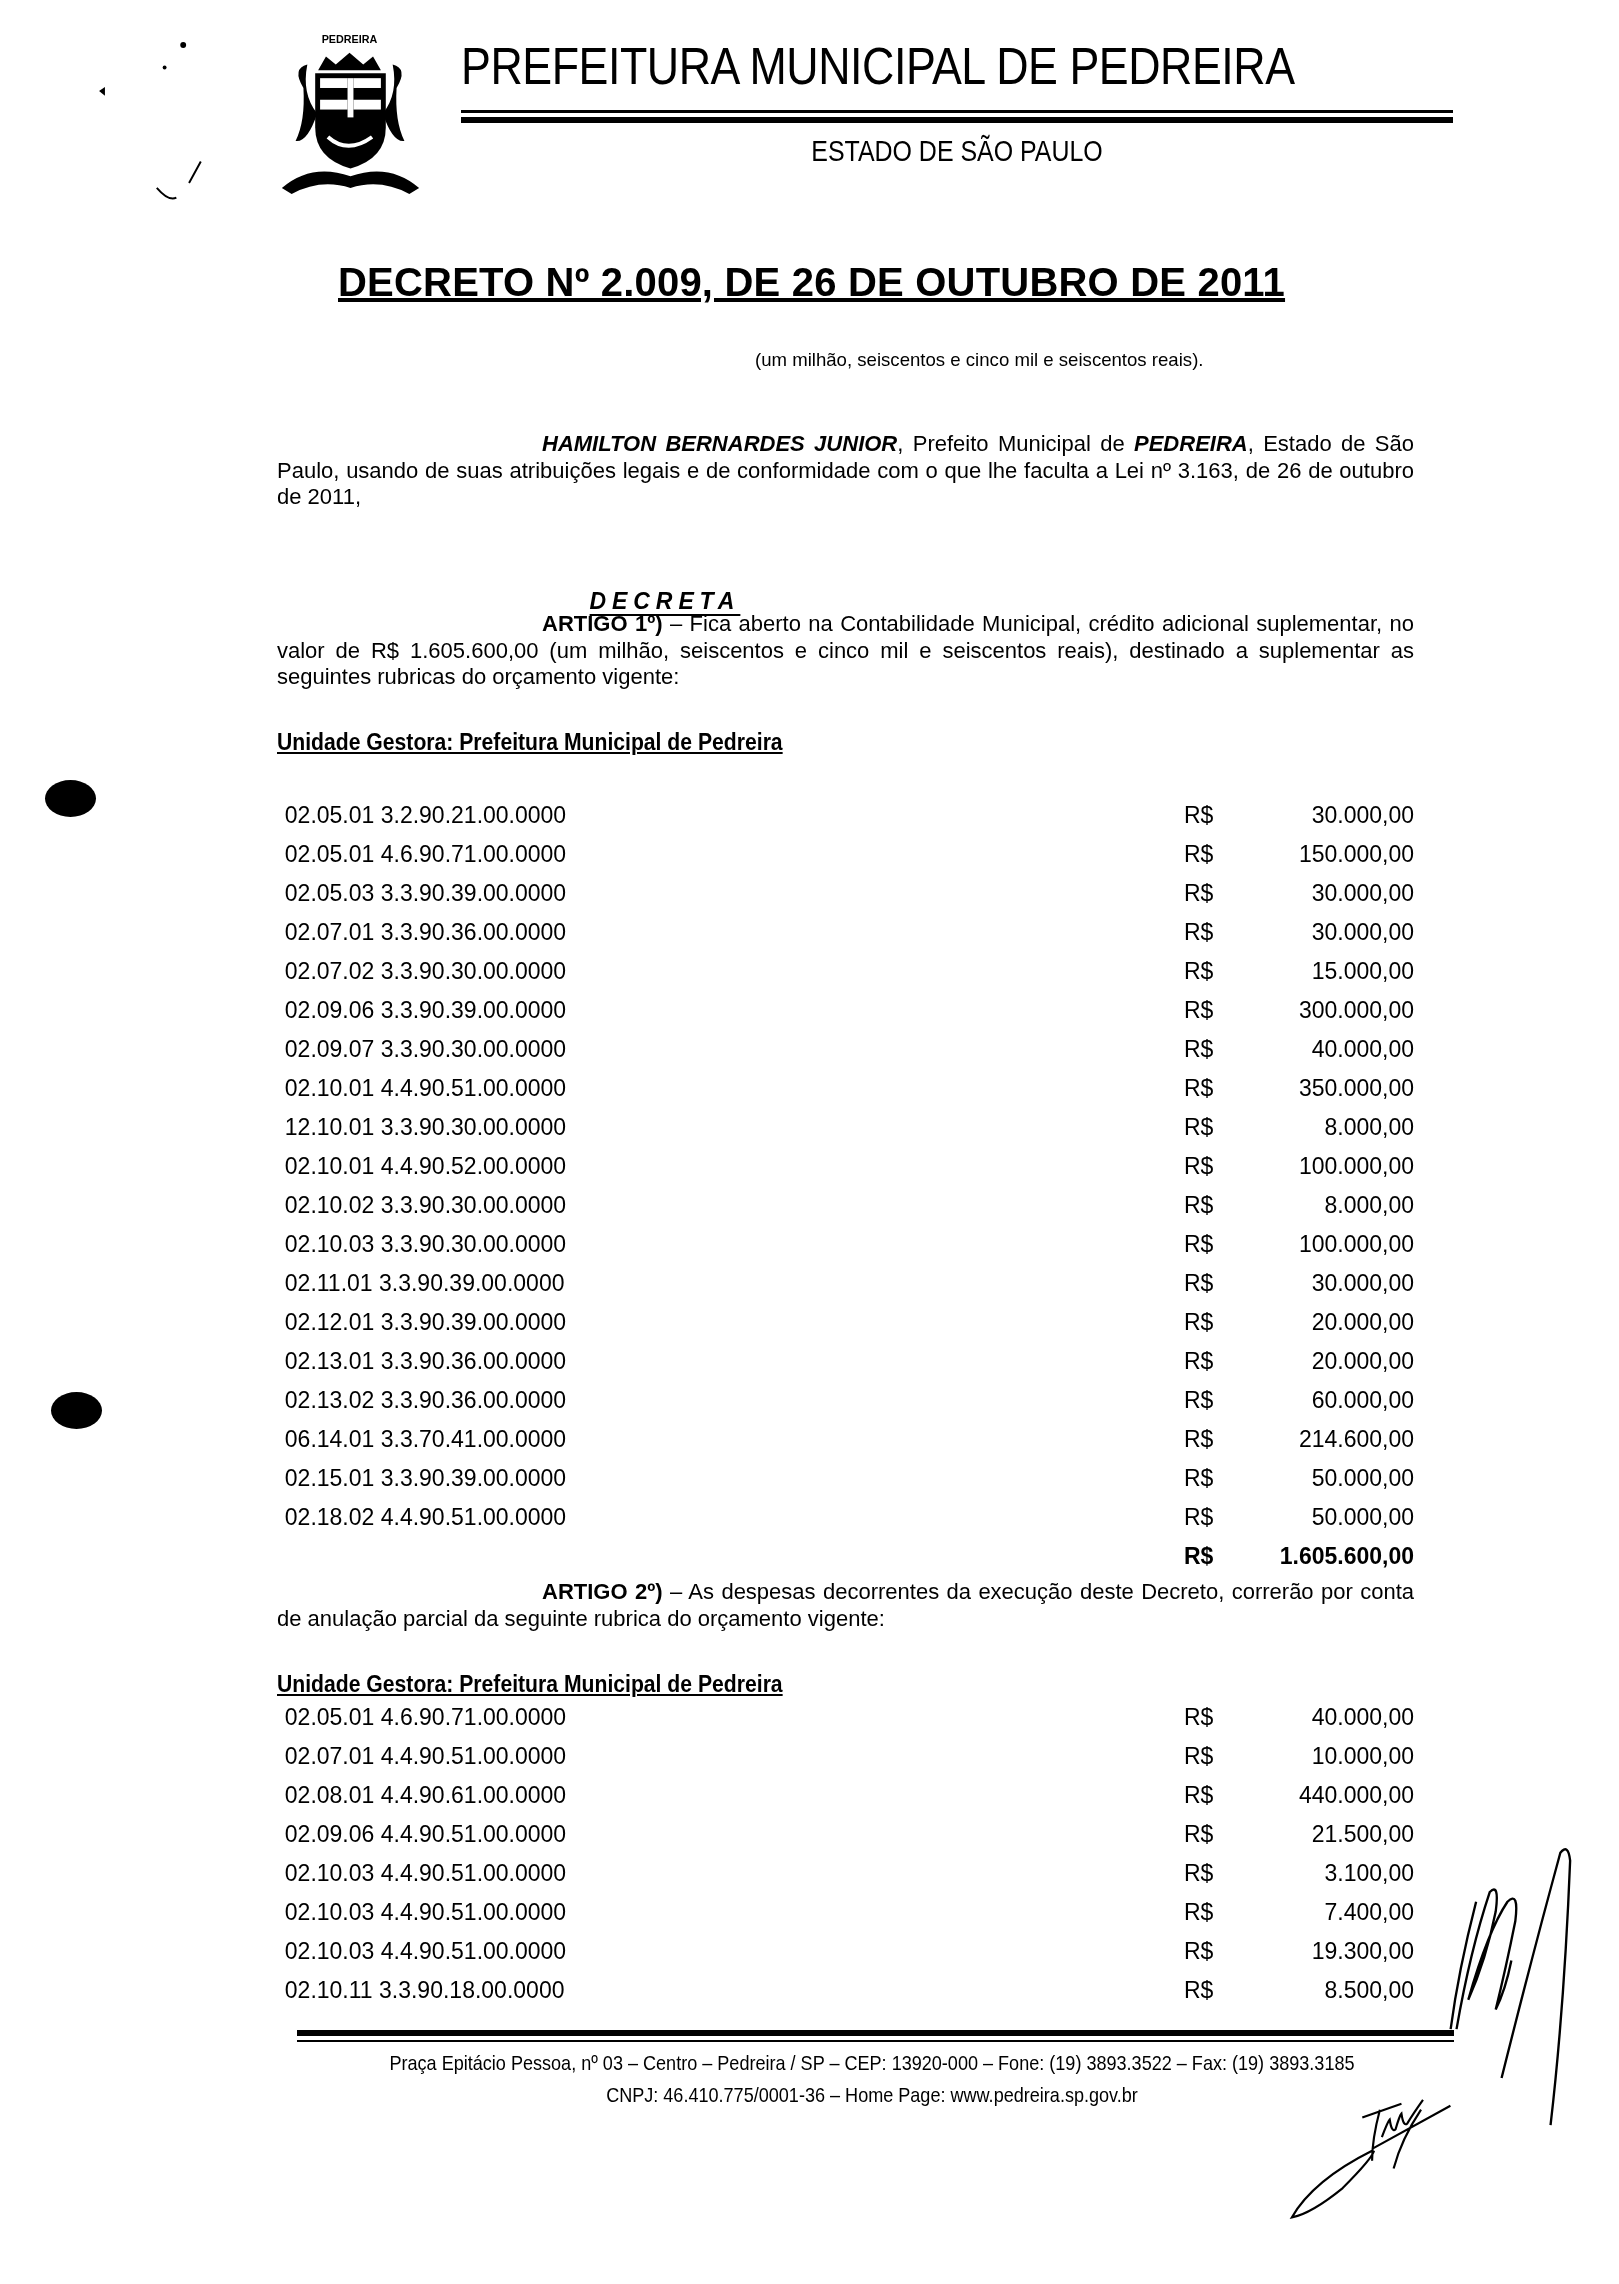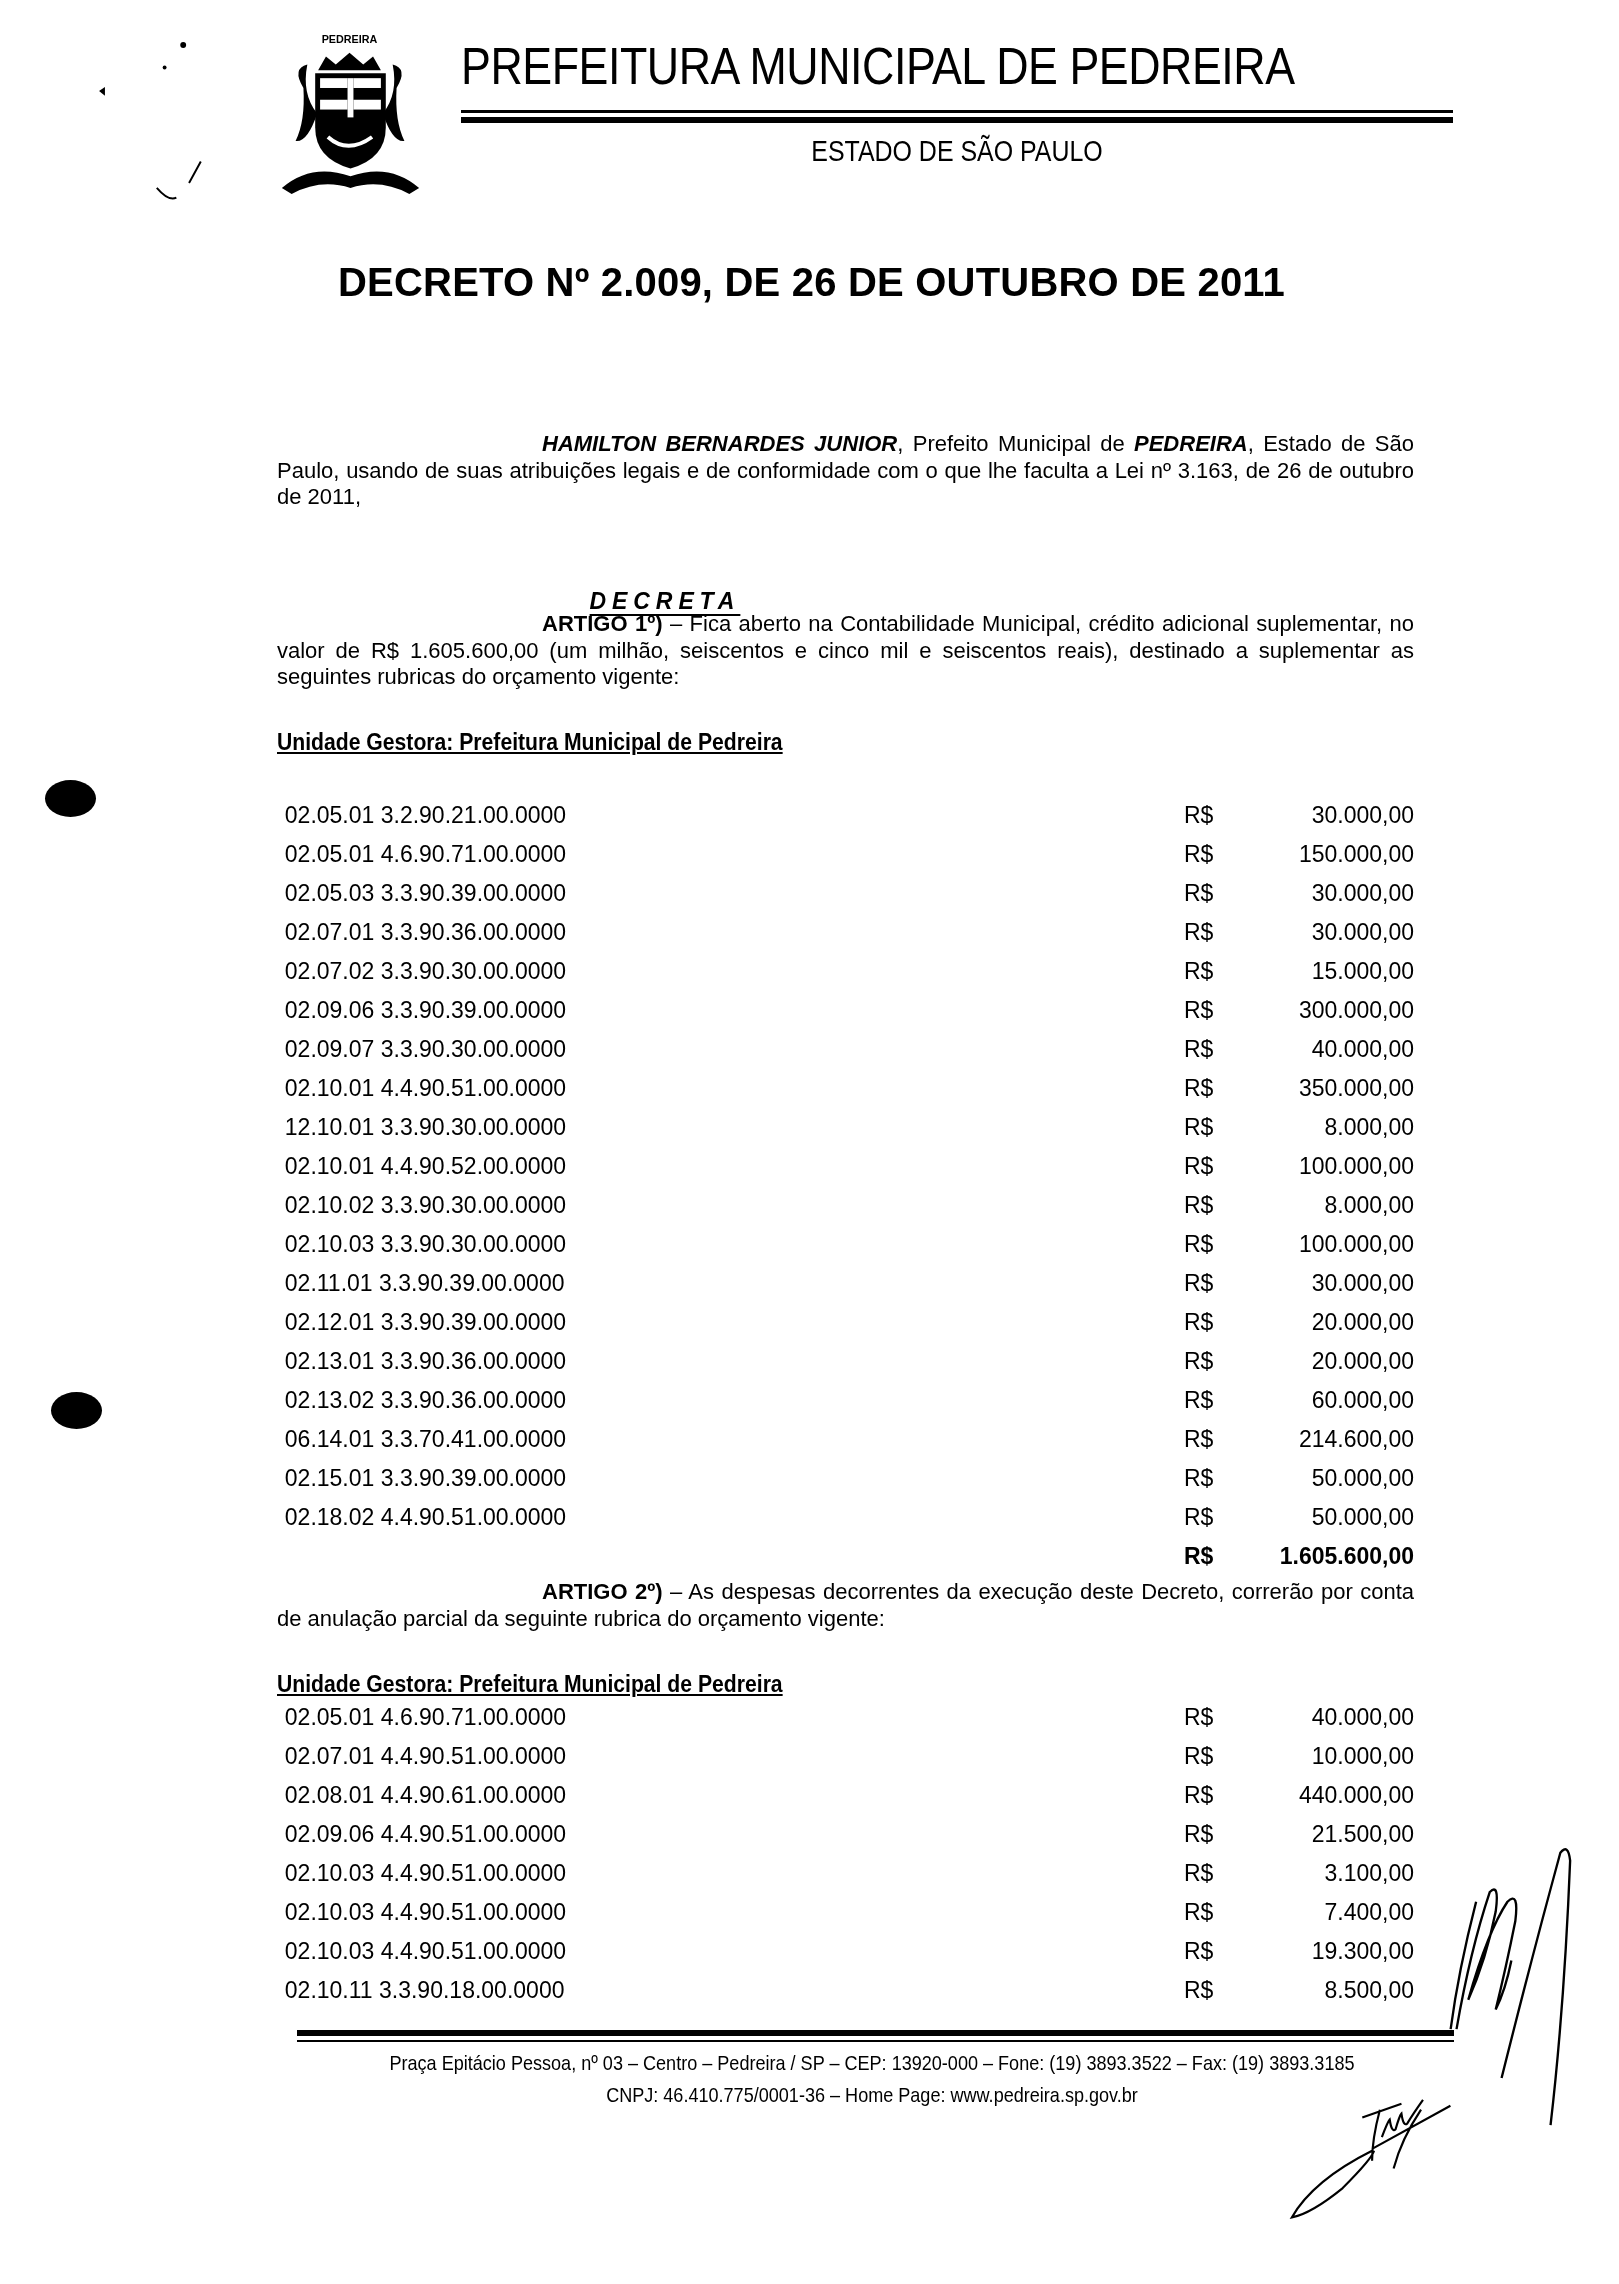--- a/index.html
+++ b/index.html
@@ -9,21 +9,21 @@
 
   
   #logo { left: 274px; top: 29px; width: 152px; height: 167px; }
   #org-name { left: 461px; top: 37px; font-size: 52px; line-height: 59px; letter-spacing: -0.5px;
               transform: scaleX(0.86); transform-origin: left top; white-space: nowrap; }
   #header-rule-thin { left: 461px; top: 110px; width: 992px; height: 2.9px; background: #000; }
   #header-rule-thick { left: 461px; top: 117px; width: 992px; height: 5.9px; background: #000; }
   #state-name { left: 461px; width: 992px; top: 135px; text-align: center; font-size: 29px;
                 transform: scaleX(0.86); transform-origin: center top; white-space: nowrap; }
 
-  #decree-title { left: 338px; top: 260px; font-size: 40px; font-weight: bold; white-space: nowrap; letter-spacing: 0.2px; }
+  #decree-title { left: 338px; top: 260px; font-size: 40px; font-weight: bold; white-space: nowrap; letter-spacing: 0.2px; text-decoration: underline; }
   #ementa { left: 755px; top: 348px; font-size: 18.6px; line-height: 23.5px; width: 686px; }
 
   .para { left: 277px; width: 1137px; font-size: 22px; line-height: 26.5px; text-align: justify; }
   .indent { display: inline-block; width: 265px; }
   #preamble { top: 431px; }
   #decreta { left: 0; width: 1330px; top: 588px; text-align: center; font-size: 23px; font-weight: bold;
              letter-spacing: 5.9px; font-style: italic; }
   #decreta span { text-decoration: underline; text-underline-offset: 4.9px; }
   #art1 { top: 611px; }
   #art2 { top: 1579px; }
@@ -83,20 +83,21 @@
   <path d="M125 60 q12 -20 -4 -24 q6 30 -10 50 q10 30 22 28 q-10 -20 -8 -54 z" fill="#000"></path>
   <path d="M8 162 q30 -26 70 -12 q40 -14 70 12 l-10 6 q-30 -16 -60 -6 q-30 -10 -60 6 z" fill="#000"></path>
 </svg>
 <div id="org-name" class="abs">PREFEITURA MUNICIPAL DE PEDREIRA</div>
 <div id="header-rule-thin" class="abs"></div>
 <div id="header-rule-thick" class="abs"></div>
 <div id="state-name" class="abs">ESTADO DE SÃO PAULO</div>
 
 <div id="decree-title" class="abs">DECRETO Nº 2.009, DE 26 DE OUTUBRO DE 2011</div>
 <div id="ementa" class="abs">
+  <div>(um milhão, seiscentos e cinco mil e seiscentos reais).</div>
 </div>
 
 <div id="preamble" class="abs para"><span class="indent"></span><b><i>HAMILTON BERNARDES JUNIOR</i></b><span>, Prefeito Municipal de </span><b><i>PEDREIRA</i></b><span>, Estado de São Paulo, usando de suas atribuições legais e de conformidade com o que lhe faculta a Lei nº 3.163, de 26 de outubro de 2011,</span></div>
 
 <div id="decreta" class="abs"><span>DECRETA</span></div>
 
 <div id="art1" class="abs para"><span class="indent"></span><b>ARTIGO 1º)</b><span> – Fica aberto na Contabilidade Municipal, crédito adicional suplementar, no valor de R$ 1.605.600,00 (um milhão, seiscentos e cinco mil e seiscentos reais), destinado a suplementar as seguintes rubricas do orçamento vigente:</span></div>
 
 <div id="unit1" class="abs unit-heading">Unidade Gestora: Prefeitura Municipal de Pedreira</div>
 <div id="table1" class="abs tbl">

